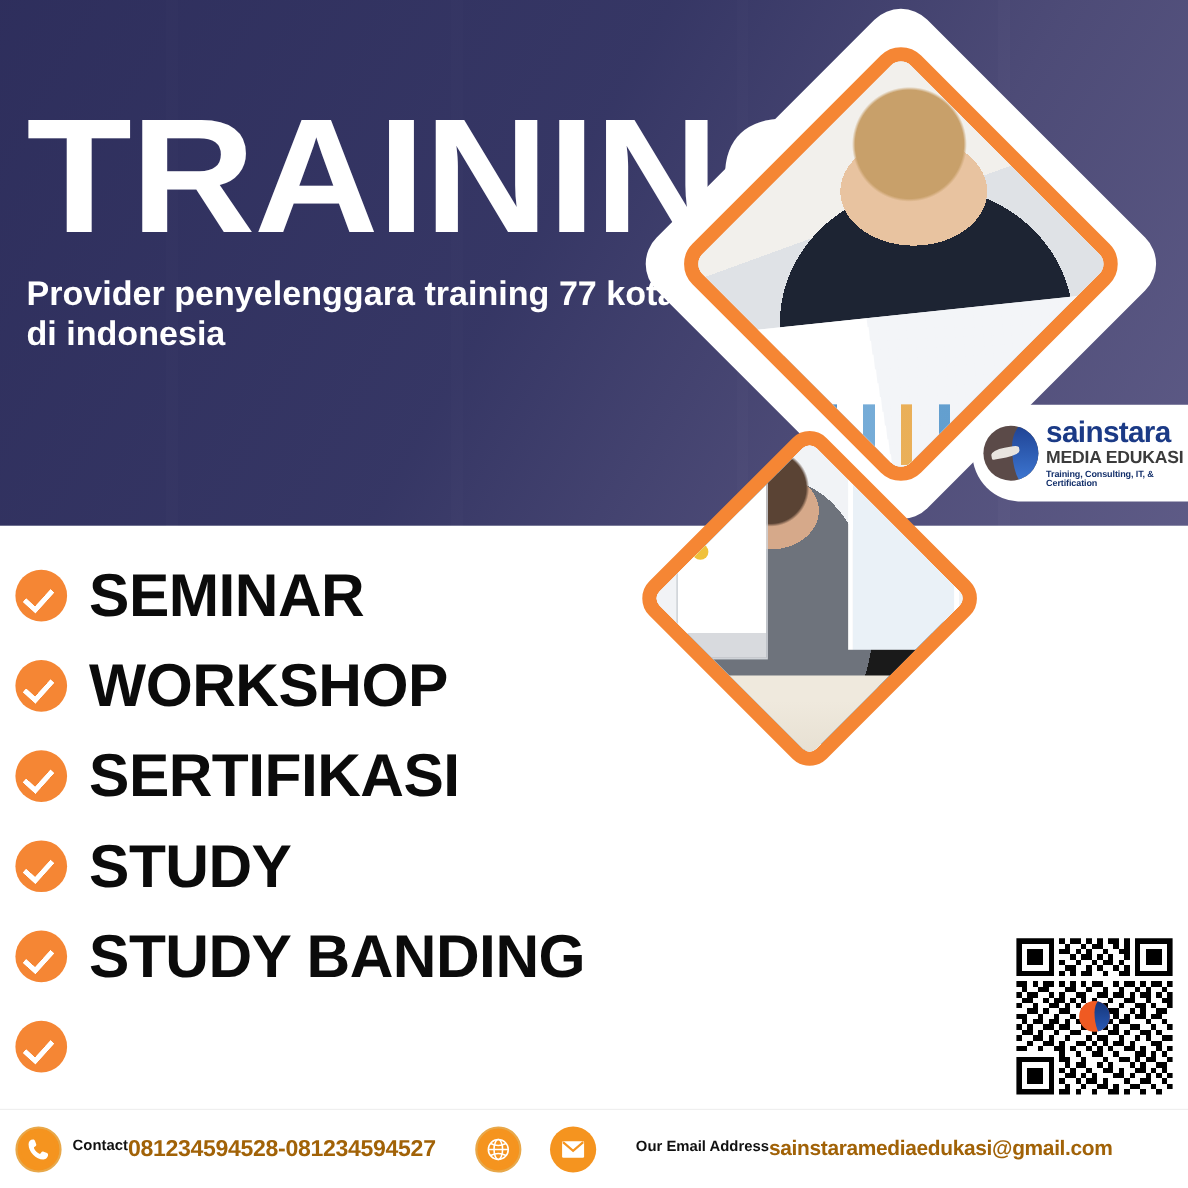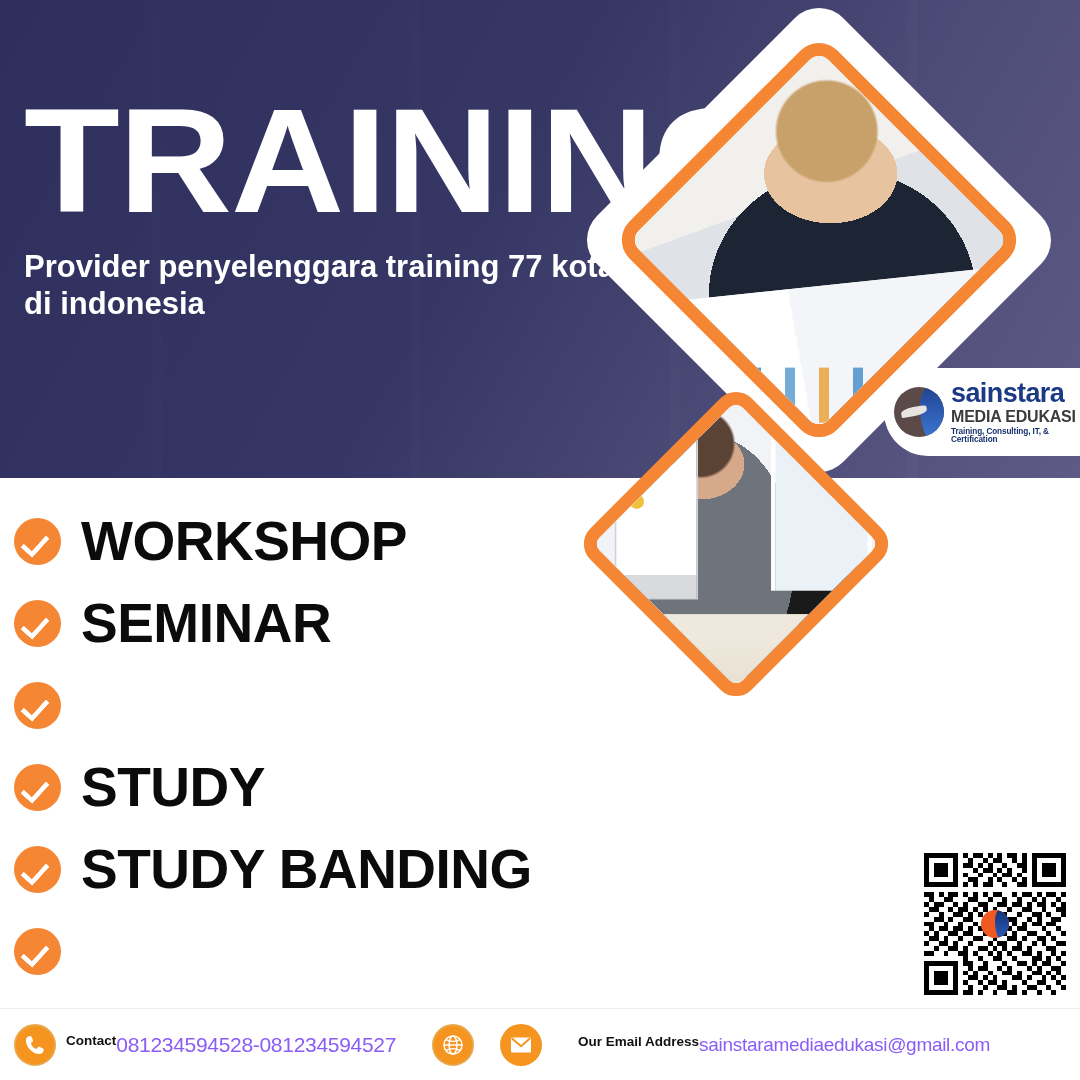--- a/index.html
+++ b/index.html
@@ -183,21 +183,21 @@
     border-top:1px solid #eeeeee;
   }
   .fitem { display:flex; align-items:center; gap:10px; }
   .f1 { margin-left:14px; }
   .f2 { margin-left:36px; }
   .f3 { margin-left:26px;gap:36px; }
   .fico { width:42px; height:42px; border-radius:50%; background:#F5941F; position:relative; flex:0 0 auto; }
   .fico.ring { border:2px solid #e8a84a; box-shadow:inset 0 0 0 3px #F5941F; }
   .ftxt { display:flex; flex-direction:row; line-height:1.12; }
   .ftitle { font-size:13.5px; font-weight:800; color:#111; }
-  .fval { font-size:21px; font-weight:400; color:#8b5cf6; letter-spacing:-.3px; white-space:nowrap; }
+  .fval { font-size:21px; font-weight:700; color:#a16207; letter-spacing:-.3px; white-space:nowrap; }
   .fval.small { font-size:19px; }
   .ico-svg { position:absolute; inset:0; width:100%; height:100%; }
 </style>
 </head>
 <body>
 
 <div id="poster">
 
   <div class="hero">
     <div class="hero-photo"></div>
@@ -233,28 +233,29 @@
     <div class="logo-txt">
       <div class="logo-1">sainstara</div>
       <div class="logo-2">MEDIA EDUKASI</div>
       <div class="logo-3">Training, Consulting, IT, &amp; Certification</div>
     </div>
   </div>
 
   <div class="list">
     <div class="item">
       <span class="tick"></span>
+      <span class="item-label">SEMINAR</span>
+    </div>
+    <div class="item">
+      <span class="tick"></span>
       <span class="item-label">WORKSHOP</span>
     </div>
     <div class="item">
       <span class="tick"></span>
-      <span class="item-label">SEMINAR</span>
-    </div>
-    <div class="item">
-      <span class="tick"></span>
+      <span class="item-label">SERTIFIKASI</span>
     </div>
     <div class="item">
       <span class="tick"></span>
       <span class="item-label">STUDY</span>
     </div>
     <div class="item">
       <span class="tick"></span>
       <span class="item-label">STUDY BANDING</span>
     </div>
     <div class="item">

